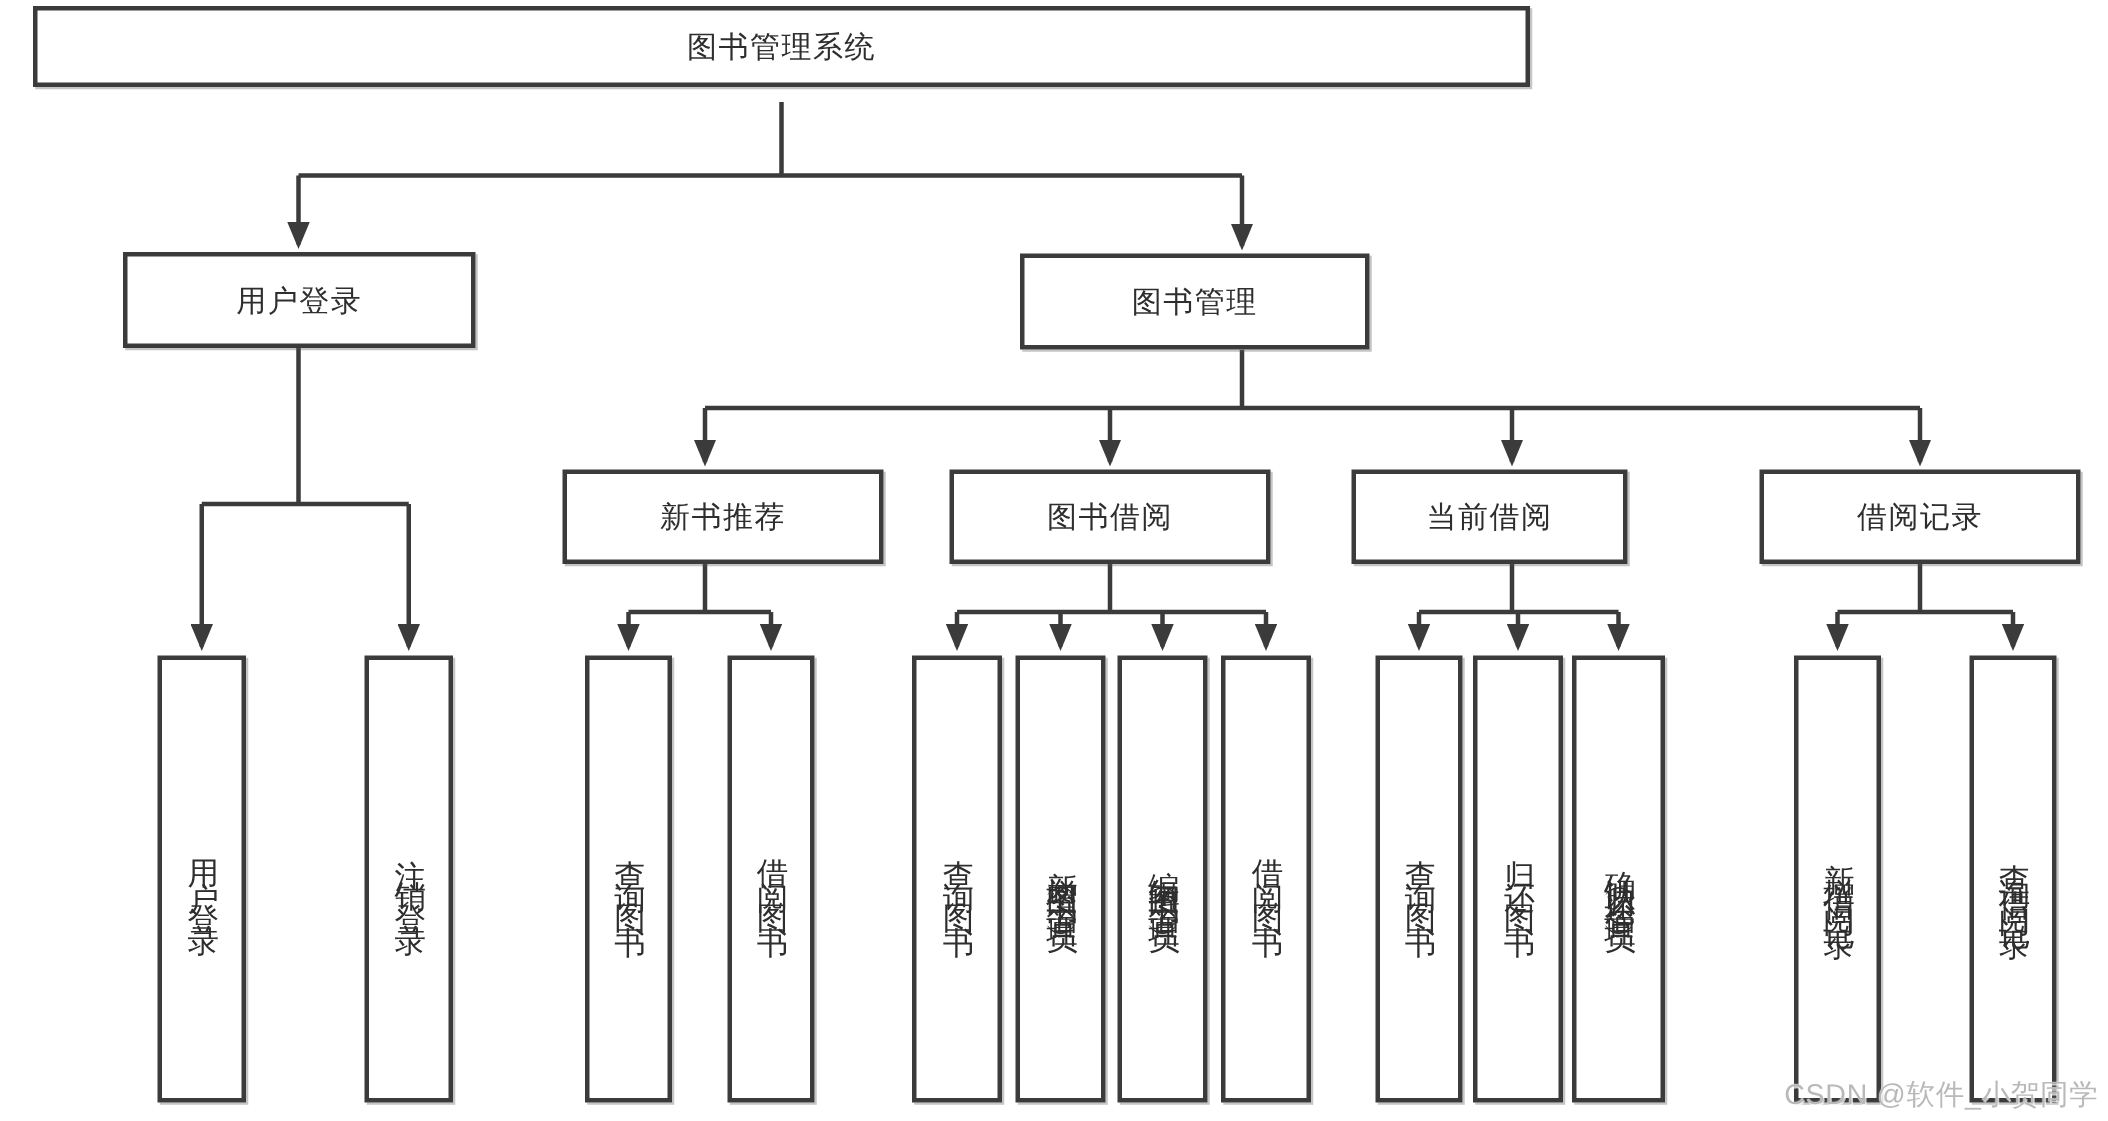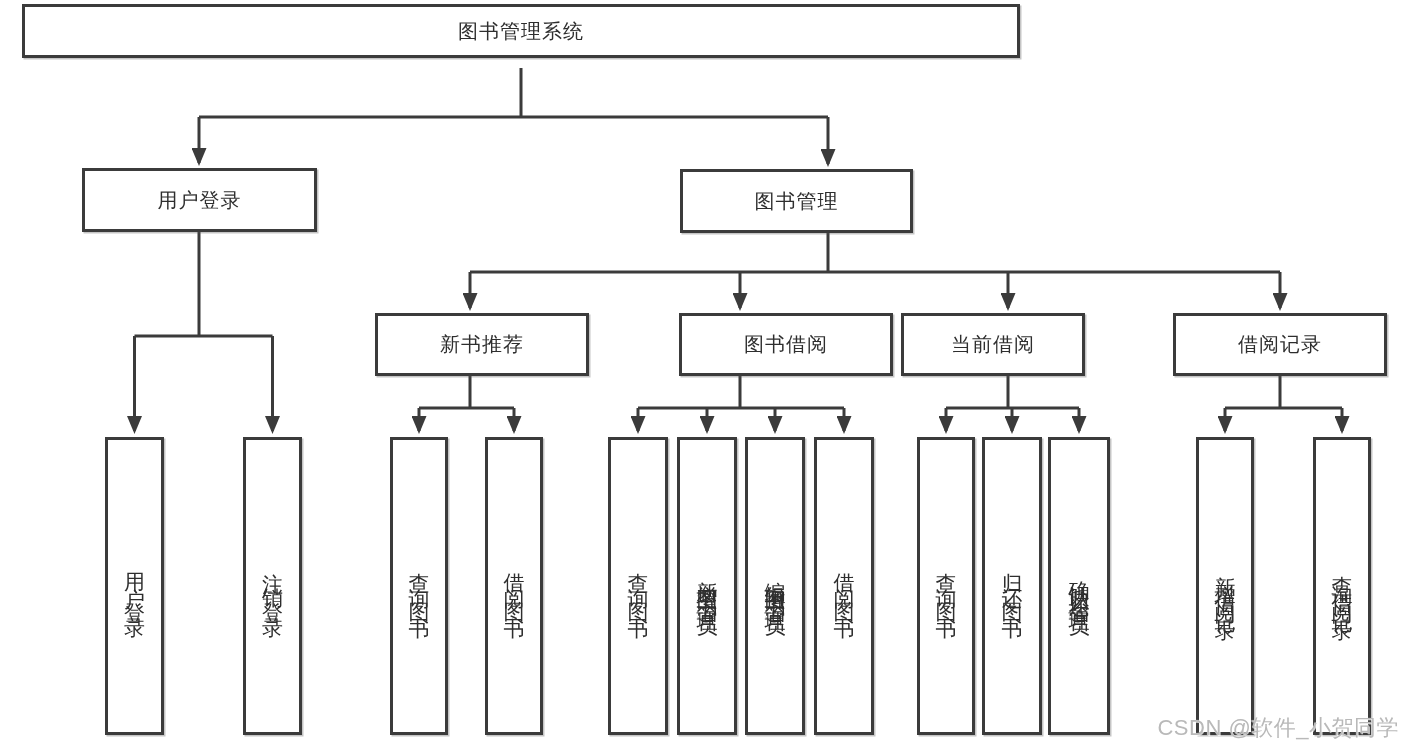--- a/index.html
+++ b/index.html
@@ -43,21 +43,21 @@
   .vs { letter-spacing: 15px; }  
   .vm { letter-spacing: 9px; }   
   .vl { letter-spacing: 5px; }   
 
   
   .n-root          { left: 22px;   top: 4px;  width: 998px; height: 54px; }
   .n-user-login    { left: 82px;   top: 168px; width: 235px; height: 64px; }
   .n-book-mgmt     { left: 680px;  top: 169px; width: 233px; height: 64px; }
 
   .n-new-book      { left: 375px;  top: 313px; width: 214px; height: 63px; }
-  .n-book-borrow   { left: 633px;  top: 313px; width: 214px; height: 63px; margin-left: 46px; }
+  .n-book-borrow   { left: 633px;  top: 313px; width: 214px; height: 63px; }
   .n-cur-borrow    { left: 901px;  top: 313px; width: 184px; height: 63px; }
   .n-borrow-rec    { left: 1173px; top: 313px; width: 214px; height: 63px; }
 
   .leaf { top: 437px; height: 298px; }
   .n-a1 { left: 105px;  width: 59px; }
   .n-a2 { left: 243px;  width: 59px; }
   .n-b1 { left: 390px;  width: 58px; }
   .n-b2 { left: 485px;  width: 58px; }
   .n-c1 { left: 608px;  width: 60px; }
   .n-c2 { left: 677px;  width: 60px; }
@@ -66,21 +66,21 @@
   .n-d1 { left: 917px;  width: 58px; }
   .n-d2 { left: 982px;  width: 60px; }
   .n-d3 { left: 1048px; width: 62px; }
   .n-e1 { left: 1196px; width: 58px; }
   .n-e2 { left: 1313px; width: 58px; }
 
   .watermark {
     position: absolute;
     right: 6px;
     bottom: 4px;
-    font-size: 22px;
+    font-size: 19px;
     color: #b9b9b9;
     text-shadow: 0 0 1px #ffffff, 1px 1px 0 rgba(255,255,255,0.7);
     letter-spacing: 0.5px;
     z-index: 5;
   }
 </style>
 </head>
 <body>
 
 <div id="stage">

